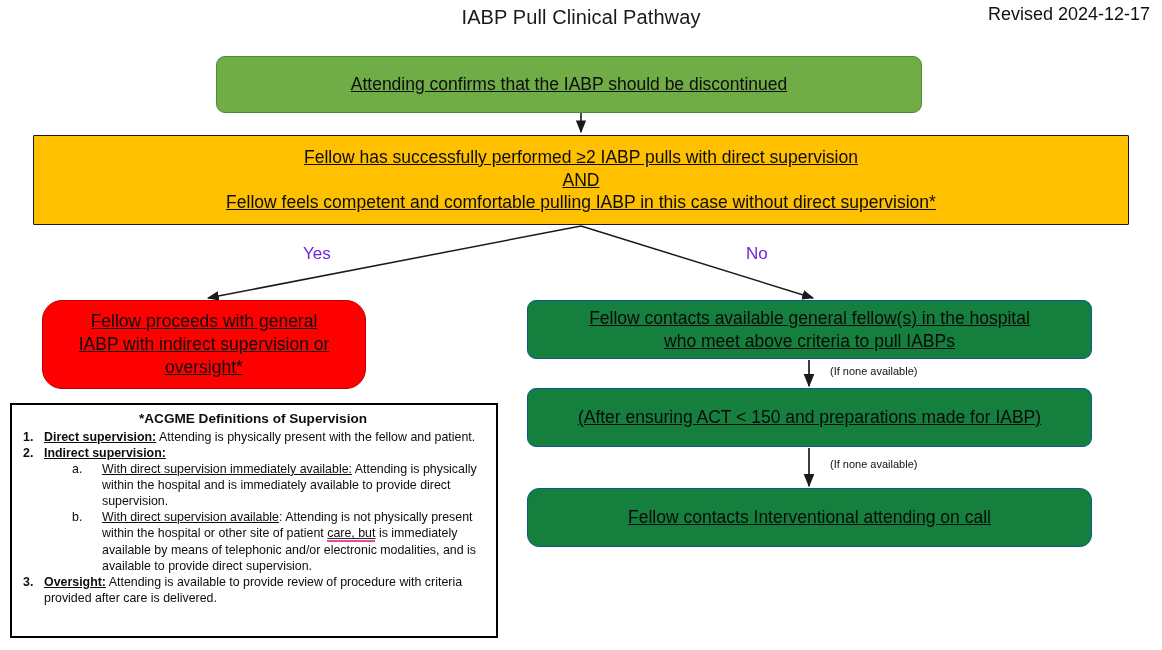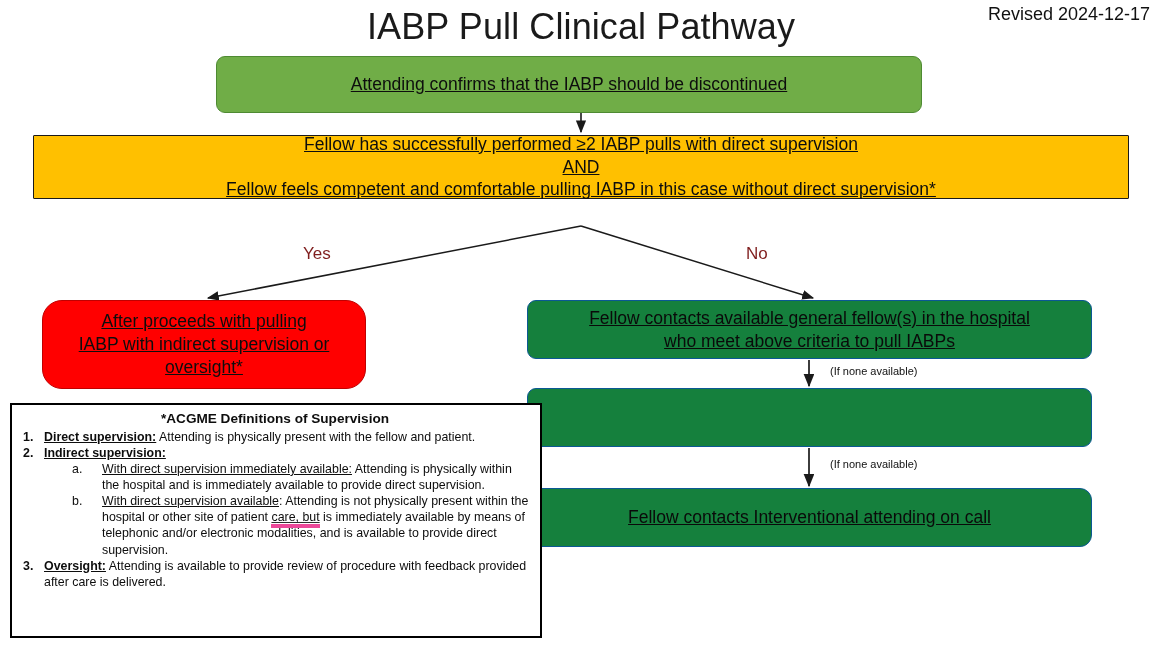--- a/index.html
+++ b/index.html
@@ -30,21 +30,21 @@
     pointer-events: none;
   }
 
   
   .page-title {
     position: absolute;
     left: 0;
     top: 6px;
     width: 1162px;
     text-align: center;
-    font-size: 36px;
+    font-size: 20px;
     font-weight: 400;
     letter-spacing: 0.1px;
     color: #1a1a1a;
     white-space: nowrap;
   }
   .revised {
     position: absolute;
     right: 12px;
     top: 4px;
     font-size: 18px;
@@ -69,21 +69,21 @@
   .node .lines { width: 100%; }
   .node .lines > span { display: block; }
 
   .node-green {
     left: 216px; top: 56px; width: 706px; height: 57px;
     background: #70AD47;
     border: 1.6px solid #4E8A32;
     border-radius: 9px;
   }
   .node-yellow {
-    left: 33px; top: 135px; width: 1096px; height: 64px;
+    left: 33px; top: 135px; width: 1096px; height: 90px;
     background: #FFC000;
     border: 1.4px solid #1a1a1a;
     border-radius: 1px;
     font-size: 17.5px;
   }
   .node-red {
     left: 42px; top: 300px; width: 324px; height: 89px;
     background: #FF0000;
     border: 1.6px solid #C00000;
     border-radius: 20px;
@@ -97,40 +97,40 @@
     font-size: 17.5px;
   }
   .blue-1 { left: 527px; top: 300px; width: 565px; height: 59px; }
   .blue-2 { left: 527px; top: 388px; width: 565px; height: 59px; }
   .blue-3 { left: 527px; top: 488px; width: 565px; height: 59px; border-radius: 12px; }
 
   
   .branch-label {
     position: absolute;
     font-size: 17px;
-    color: #7f1d1d;
+    color: #6d28d9;
     white-space: nowrap;
   }
   .label-yes { left: 303px; top: 244px; }
   .label-no  { left: 746px; top: 244px; }
 
   .edge-note {
     position: absolute;
     font-size: 11px;
     color: #111111;
     white-space: nowrap;
   }
   .note-1 { left: 830px; top: 365px; }
   .note-2 { left: 830px; top: 458px; }
 
   
   .defs-box {
     position: absolute;
     left: 10px; top: 403px;
-    width: 532px; height: 235px;
+    width: 488px; height: 235px;
     box-sizing: border-box;
     background: #ffffff;
     border: 2.6px solid #000000;
     padding: 5px 8px 4px 6px;
     font-size: 12.4px;
     line-height: 1.30;
     color: #0d0d0d;
   }
   .defs-title {
     text-align: center;
@@ -170,21 +170,21 @@
     top: 0;
   }
   .term {
     font-weight: bold;
     text-decoration: underline;
   }
   .term-plain {
     text-decoration: underline;
   }
   .grammar {
-    border-bottom: 4px solid #ec4899;
+    border-bottom: 2px solid #ec4899;
     text-decoration: underline;
     text-decoration-color: #2b2b2b;
   }
 </style>
 </head>
 <body>
 
 <div class="canvas">
 
   <div class="page-title">IABP Pull Clinical Pathway</div>
@@ -220,35 +220,36 @@
       <span>AND</span>
       <span>Fellow feels competent and comfortable pulling IABP in this case without direct supervision*</span>
     </div>
   </div>
 
   <div class="branch-label label-yes">Yes</div>
   <div class="branch-label label-no">No</div>
 
   <div class="node node-red">
     <div class="lines">
-      <span>After proceeds with pulling</span>
+      <span>Fellow proceeds with general</span>
       <span>IABP with indirect supervision or</span>
       <span>oversight*</span>
     </div>
   </div>
 
   <div class="node node-blue blue-1">
     <div class="lines">
       <span>Fellow contacts available general fellow(s) in the hospital</span>
       <span>who meet above criteria to pull IABPs</span>
     </div>
   </div>
 
   <div class="node node-blue blue-2">
     <div class="lines">
+      <span>(After ensuring ACT &lt; 150 and preparations made for IABP)</span>
     </div>
   </div>
 
   <div class="node node-blue blue-3">
     <div class="lines">
       <span>Fellow contacts Interventional attending on call</span>
     </div>
   </div>
 
   <div class="edge-note note-1">(If none available)</div>
@@ -273,19 +274,19 @@
           </li>
           <li>
             <span class="num">b.</span>
             <span class="term-plain">With direct supervision available</span><span>: Attending is not physically present within the hospital or other site of patient </span><span class="grammar">care, but</span><span> is immediately available by means of telephonic and/or electronic modalities, and is available to provide direct supervision.</span>
           </li>
         </ol>
       </li>
 
       <li>
         <span class="num">3.</span>
-        <span class="term">Oversight:</span><span> Attending is available to provide review of procedure with feedback provided after care is delivered.</span>
+        <span class="term">Oversight:</span><span> Attending is available to provide review of procedure with criteria provided after care is delivered.</span>
       </li>
 
     </ol>
   </div>
 
 </div>
 
 </body></html>

